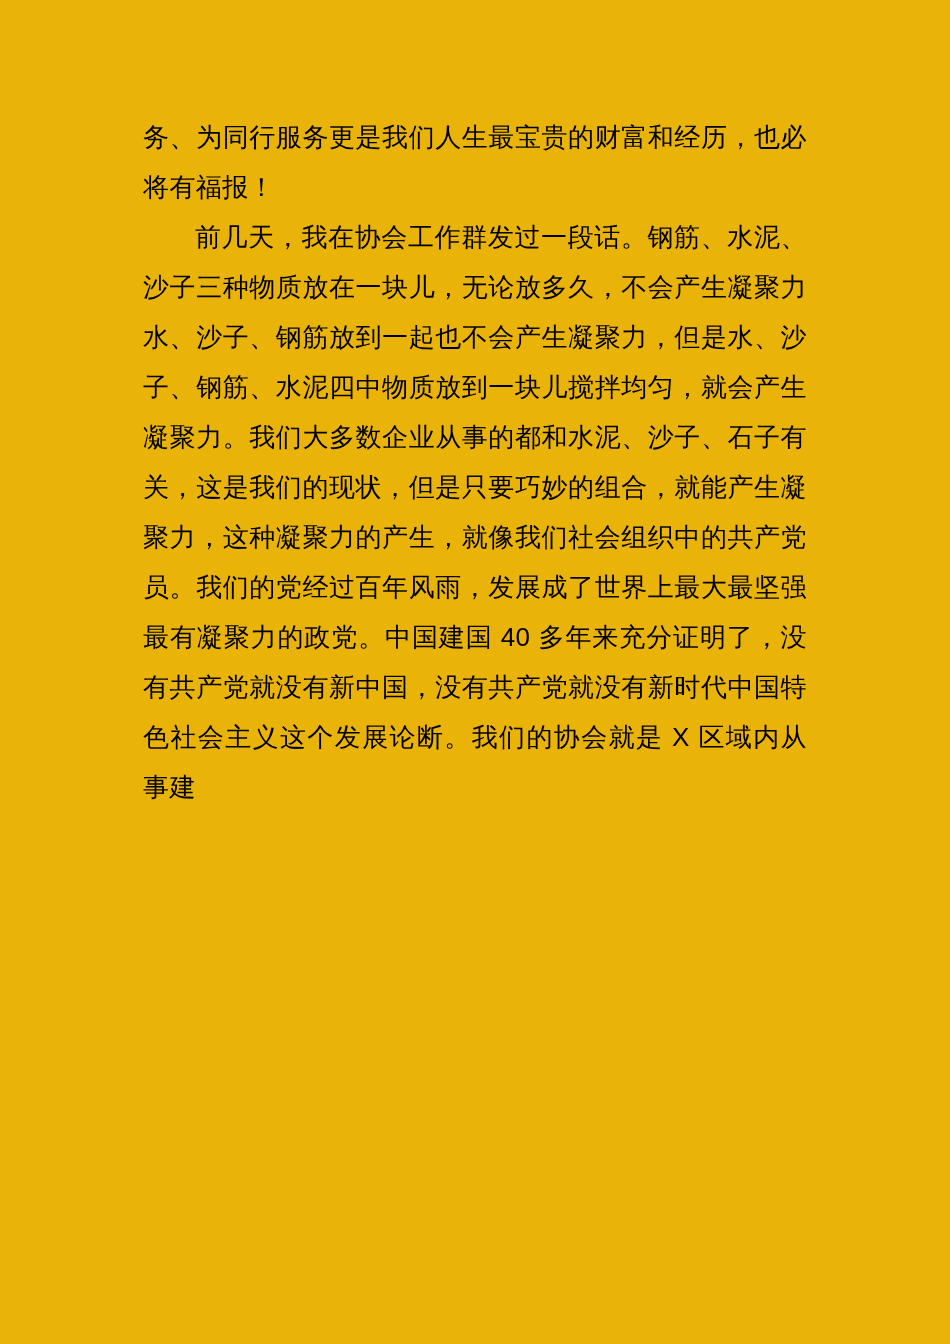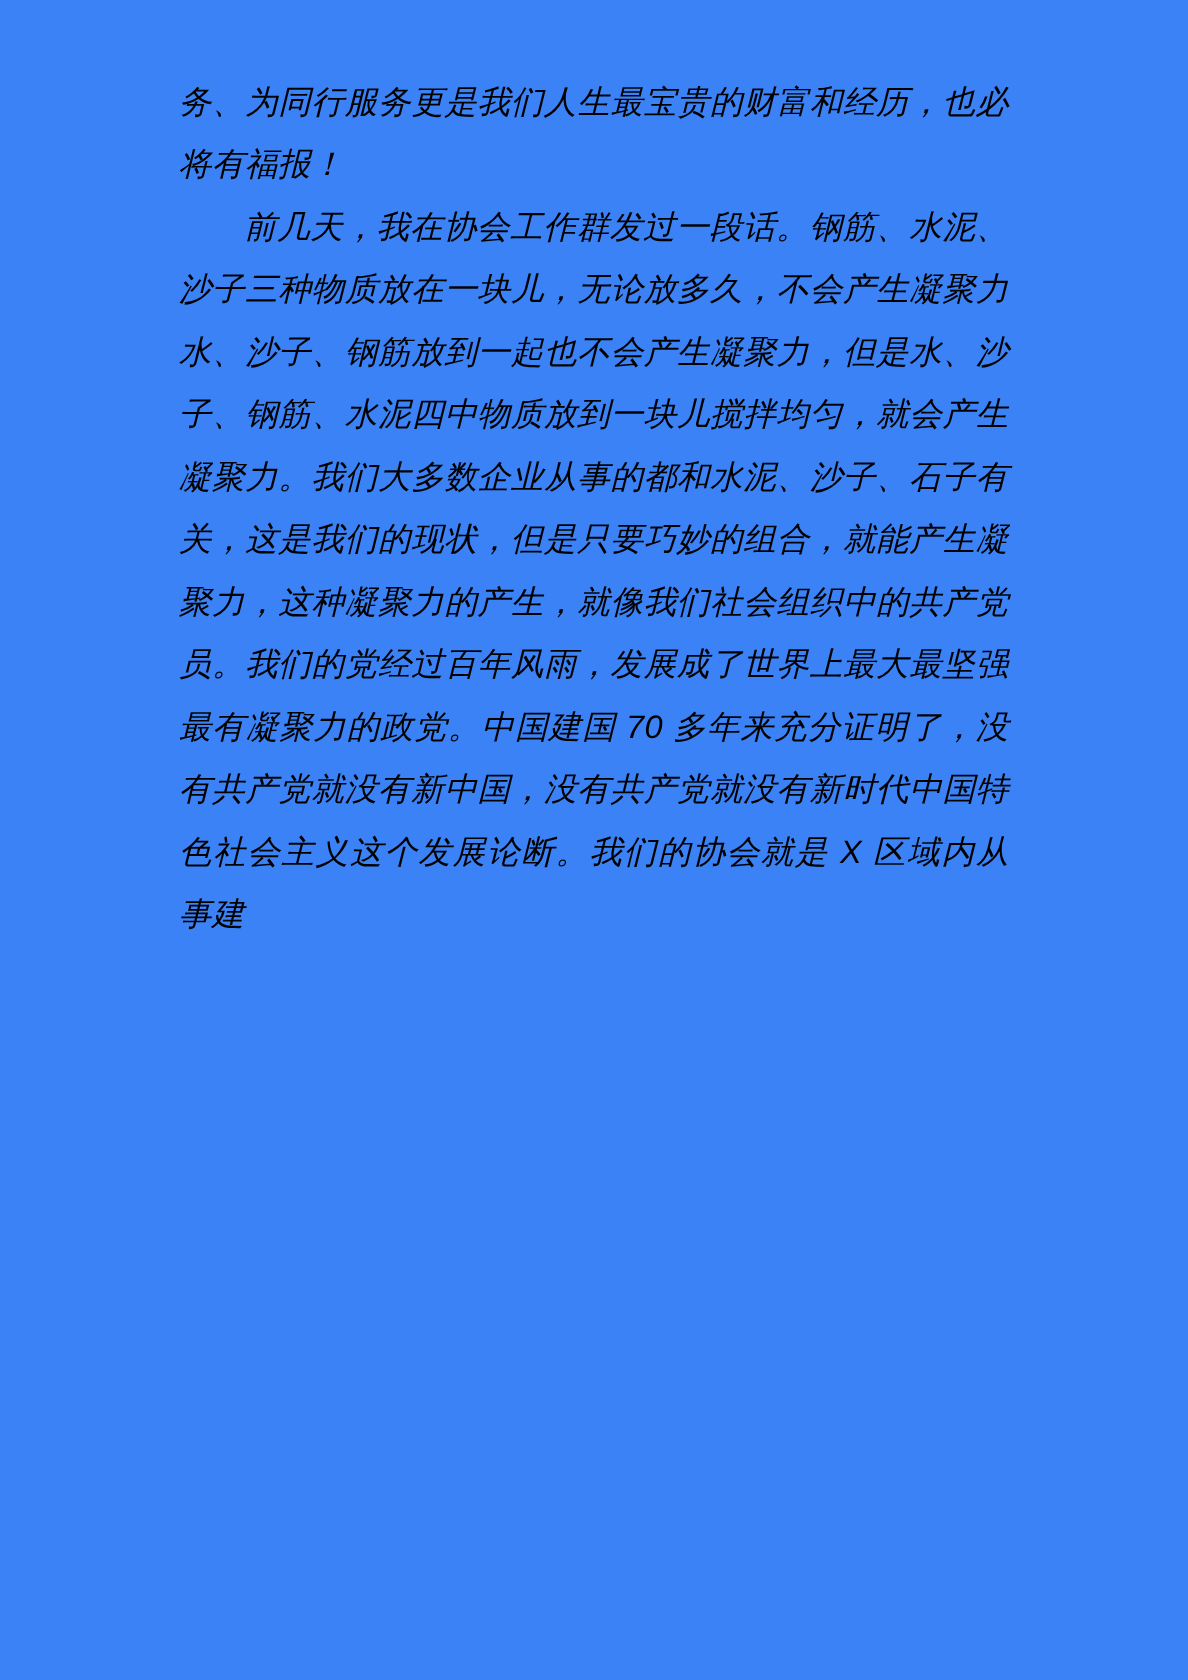--- a/index.html
+++ b/index.html
@@ -10,37 +10,36 @@
   body {
     width: 950px;
     height: 1344px;
     overflow: hidden;
     font-family: "Liberation Sans", sans-serif;
   }
   .document-page {
     box-sizing: border-box;
     width: 950px;
     height: 1344px;
-    background: #3b82f6;
-    padding: 56px 143px 0 143px;
-    font-style: italic;
+    background: #eab308;
+    padding: 112px 143px 0 143px;
   }
   .doc-paragraph {
     margin: 0;
     color: #000000;
     font-size: 26px;
     line-height: 50px;
     letter-spacing: 0.4px;
     text-align: justify;
     text-justify: inter-ideograph;
     word-break: break-all;
   }
   .doc-paragraph.indented {
     text-indent: 2em;
   }
 </style>
 </head>
 <body>
 
 <div class="document-page">
   <p class="doc-paragraph">务、为同行服务更是我们人生最宝贵的财富和经历，也必将有福报！</p>
-  <p class="doc-paragraph indented">前几天，我在协会工作群发过一段话。钢筋、水泥、沙子三种物质放在一块儿，无论放多久，不会产生凝聚力水、沙子、钢筋放到一起也不会产生凝聚力，但是水、沙子、钢筋、水泥四中物质放到一块儿搅拌均匀，就会产生凝聚力。我们大多数企业从事的都和水泥、沙子、石子有关，这是我们的现状，但是只要巧妙的组合，就能产生凝聚力，这种凝聚力的产生，就像我们社会组织中的共产党员。我们的党经过百年风雨，发展成了世界上最大最坚强最有凝聚力的政党。中国建国 70 多年来充分证明了，没有共产党就没有新中国，没有共产党就没有新时代中国特色社会主义这个发展论断。我们的协会就是 X 区域内从事建</p>
+  <p class="doc-paragraph indented">前几天，我在协会工作群发过一段话。钢筋、水泥、沙子三种物质放在一块儿，无论放多久，不会产生凝聚力水、沙子、钢筋放到一起也不会产生凝聚力，但是水、沙子、钢筋、水泥四中物质放到一块儿搅拌均匀，就会产生凝聚力。我们大多数企业从事的都和水泥、沙子、石子有关，这是我们的现状，但是只要巧妙的组合，就能产生凝聚力，这种凝聚力的产生，就像我们社会组织中的共产党员。我们的党经过百年风雨，发展成了世界上最大最坚强最有凝聚力的政党。中国建国 40 多年来充分证明了，没有共产党就没有新中国，没有共产党就没有新时代中国特色社会主义这个发展论断。我们的协会就是 X 区域内从事建</p>
 </div>
 
 </body></html>

